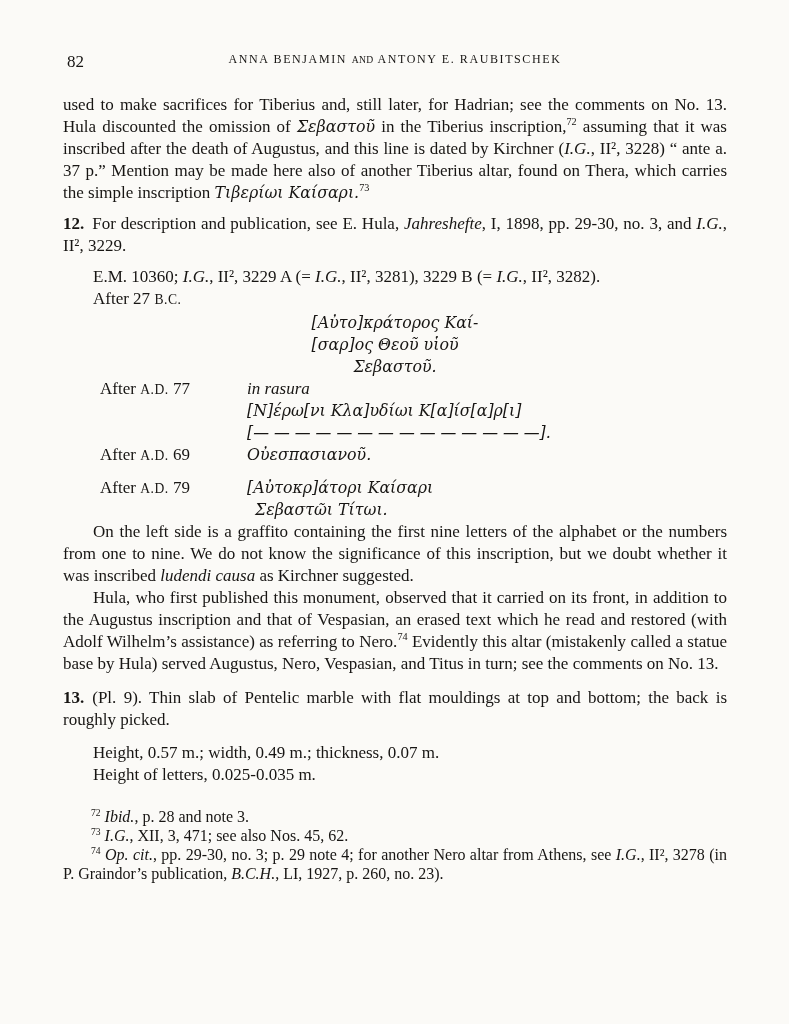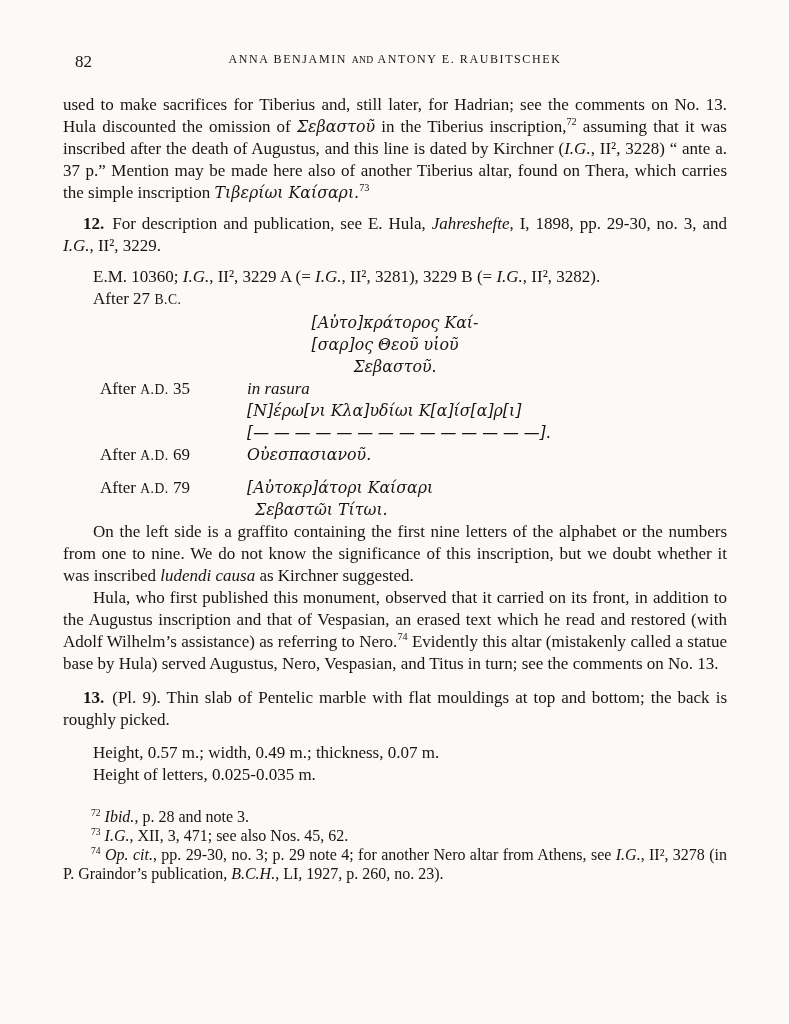--- a/index.html
+++ b/index.html
@@ -6,21 +6,21 @@
   .page{
     width:789px;height:1024px;margin:0 auto;position:relative;
     background:#fbfaf7;color:#171513;
     font-family:"Liberation Serif", serif;
     box-sizing:border-box;
     padding:52px 62px 0 63px;
     overflow:hidden;
   }
   
   .hdr{position:relative;height:22px;margin-bottom:20px;}
-  .pagenum{position:absolute;left:12px;top:0;font-size:17px;}
+  .pagenum{position:absolute;left:4px;top:0;font-size:17px;}
   .authors{
     text-align:center;font-size:12px;letter-spacing:1.6px;
     white-space:nowrap;
   }
   
   .bodytext{font-size:17px;line-height:22px;}
   .para{text-align:justify;}
   .indent{text-indent:30px;}
   .entry{margin-top:9px;}
   .p1{margin-top:4px;}
@@ -38,21 +38,21 @@
   .row-titus .cline:nth-child(2){margin-left:8px;}
   .row-titus .cline:nth-child(3){margin-left:30px;}
   .sect{}
   .sect13{margin-top:12px;}
   
   .footnotes{margin-top:21px;font-size:16px;line-height:19px;}
   .footnote{text-align:justify;text-indent:28px;}
   
   .r-i{font-style:italic;}
   .r-b{font-weight:bold;}
-  .r-num{margin-right:8px;margin-left:20px;}
+  .r-num{margin-right:8px;}
   .r-sc{font-size:0.8em;letter-spacing:0.04em;}
   .r-sup{vertical-align:super;font-size:0.6em;line-height:0;}
   .r-gk{font-family:"DejaVu Serif", serif;font-style:italic;font-size:0.93em;}
 </style>
 </head>
 <body>
 
 <div class="page">
 
   <div class="hdr">
@@ -75,21 +75,21 @@
       <div class="greek-inner">
         <div class="gline"><span class="r-gk">[Αὐτο]κράτορος Καί-</span></div>
         <div class="gline"><span class="r-gk">[σαρ]ος Θεοῦ υἱοῦ</span></div>
         <div class="gline"><span class="r-gk">Σεβαστοῦ.</span></div>
       </div>
     </div>
 
     <div class="insc-rows">
 
       <div class="insc-row">
-        <div class="row-label"><span>After </span><span class="r-sc">A.D.</span><span> 35</span></div>
+        <div class="row-label"><span>After </span><span class="r-sc">A.D.</span><span> 77</span></div>
         <div class="row-content">
           <div class="cline"><span class="r-i">in rasura</span></div>
           <div class="cline"><span class="r-gk">[Ν]έρω[νι Κλα]υδίωι Κ[α]ίσ[α]ρ[ι]</span></div>
           <div class="cline"><span class="r-gk">[— — — — — — — — — — — — — —].</span></div>
         </div>
       </div>
 
       <div class="insc-row">
         <div class="row-label"><span>After </span><span class="r-sc">A.D.</span><span> 69</span></div>
         <div class="row-content">

